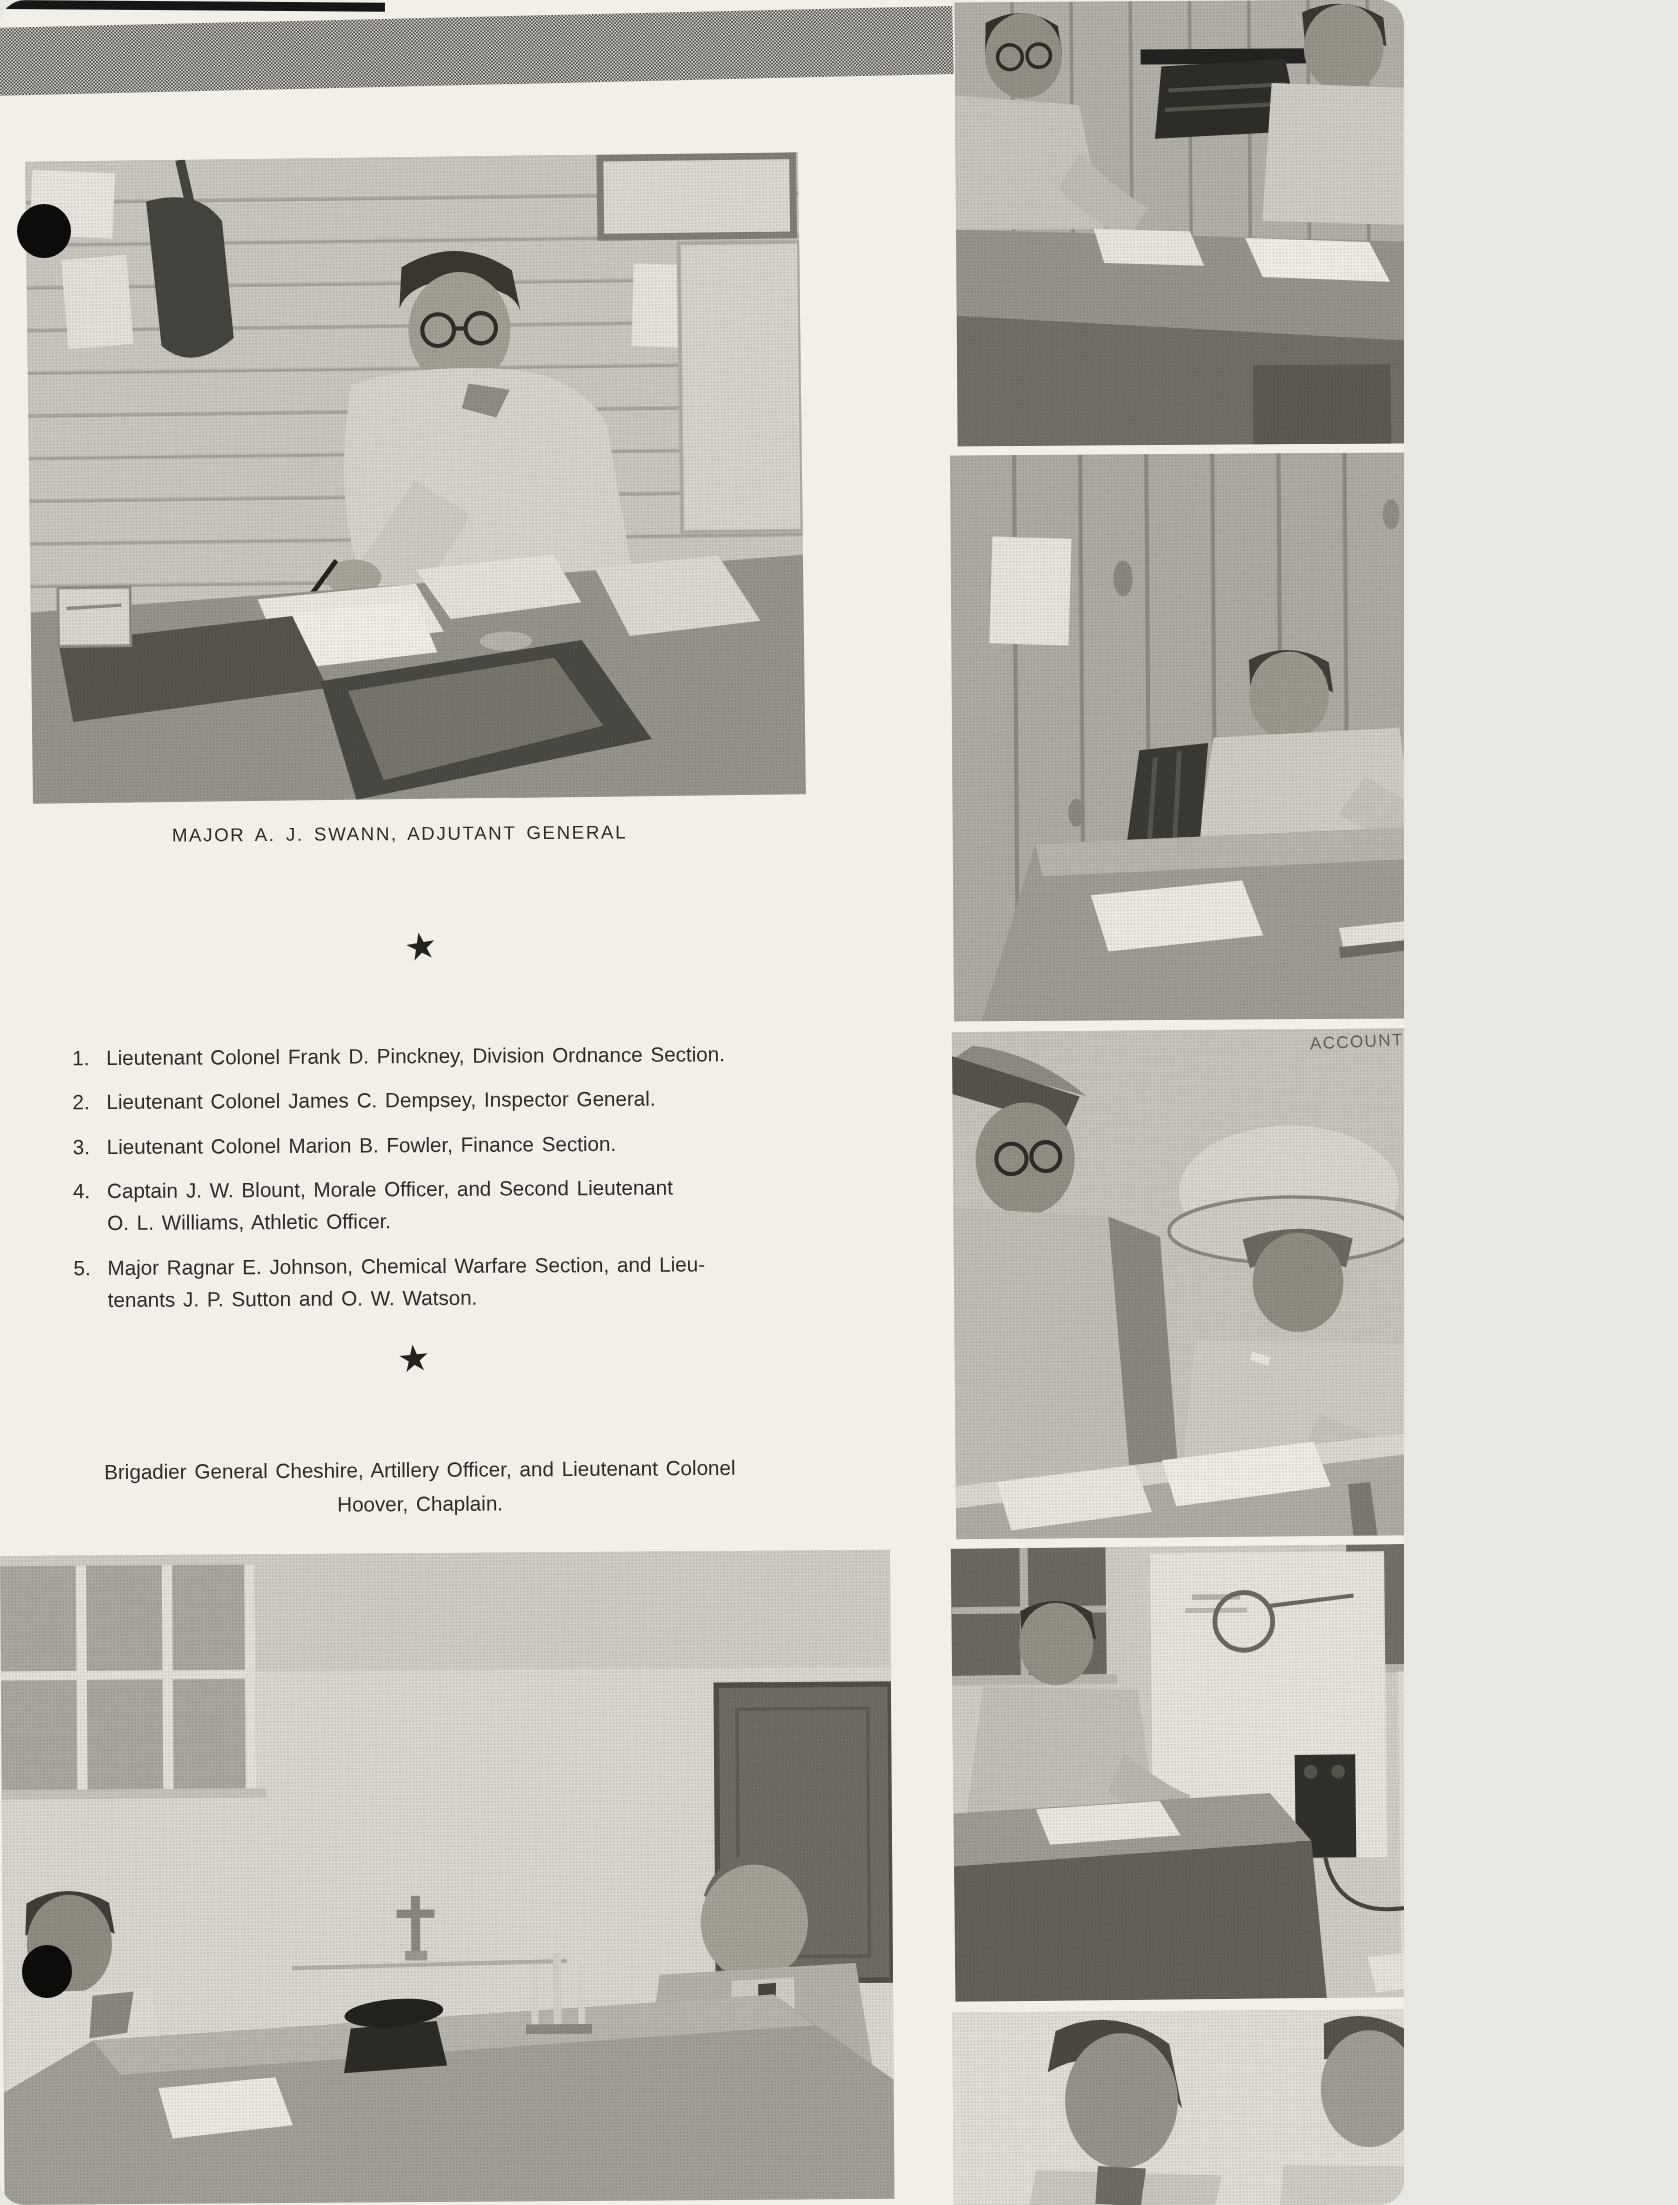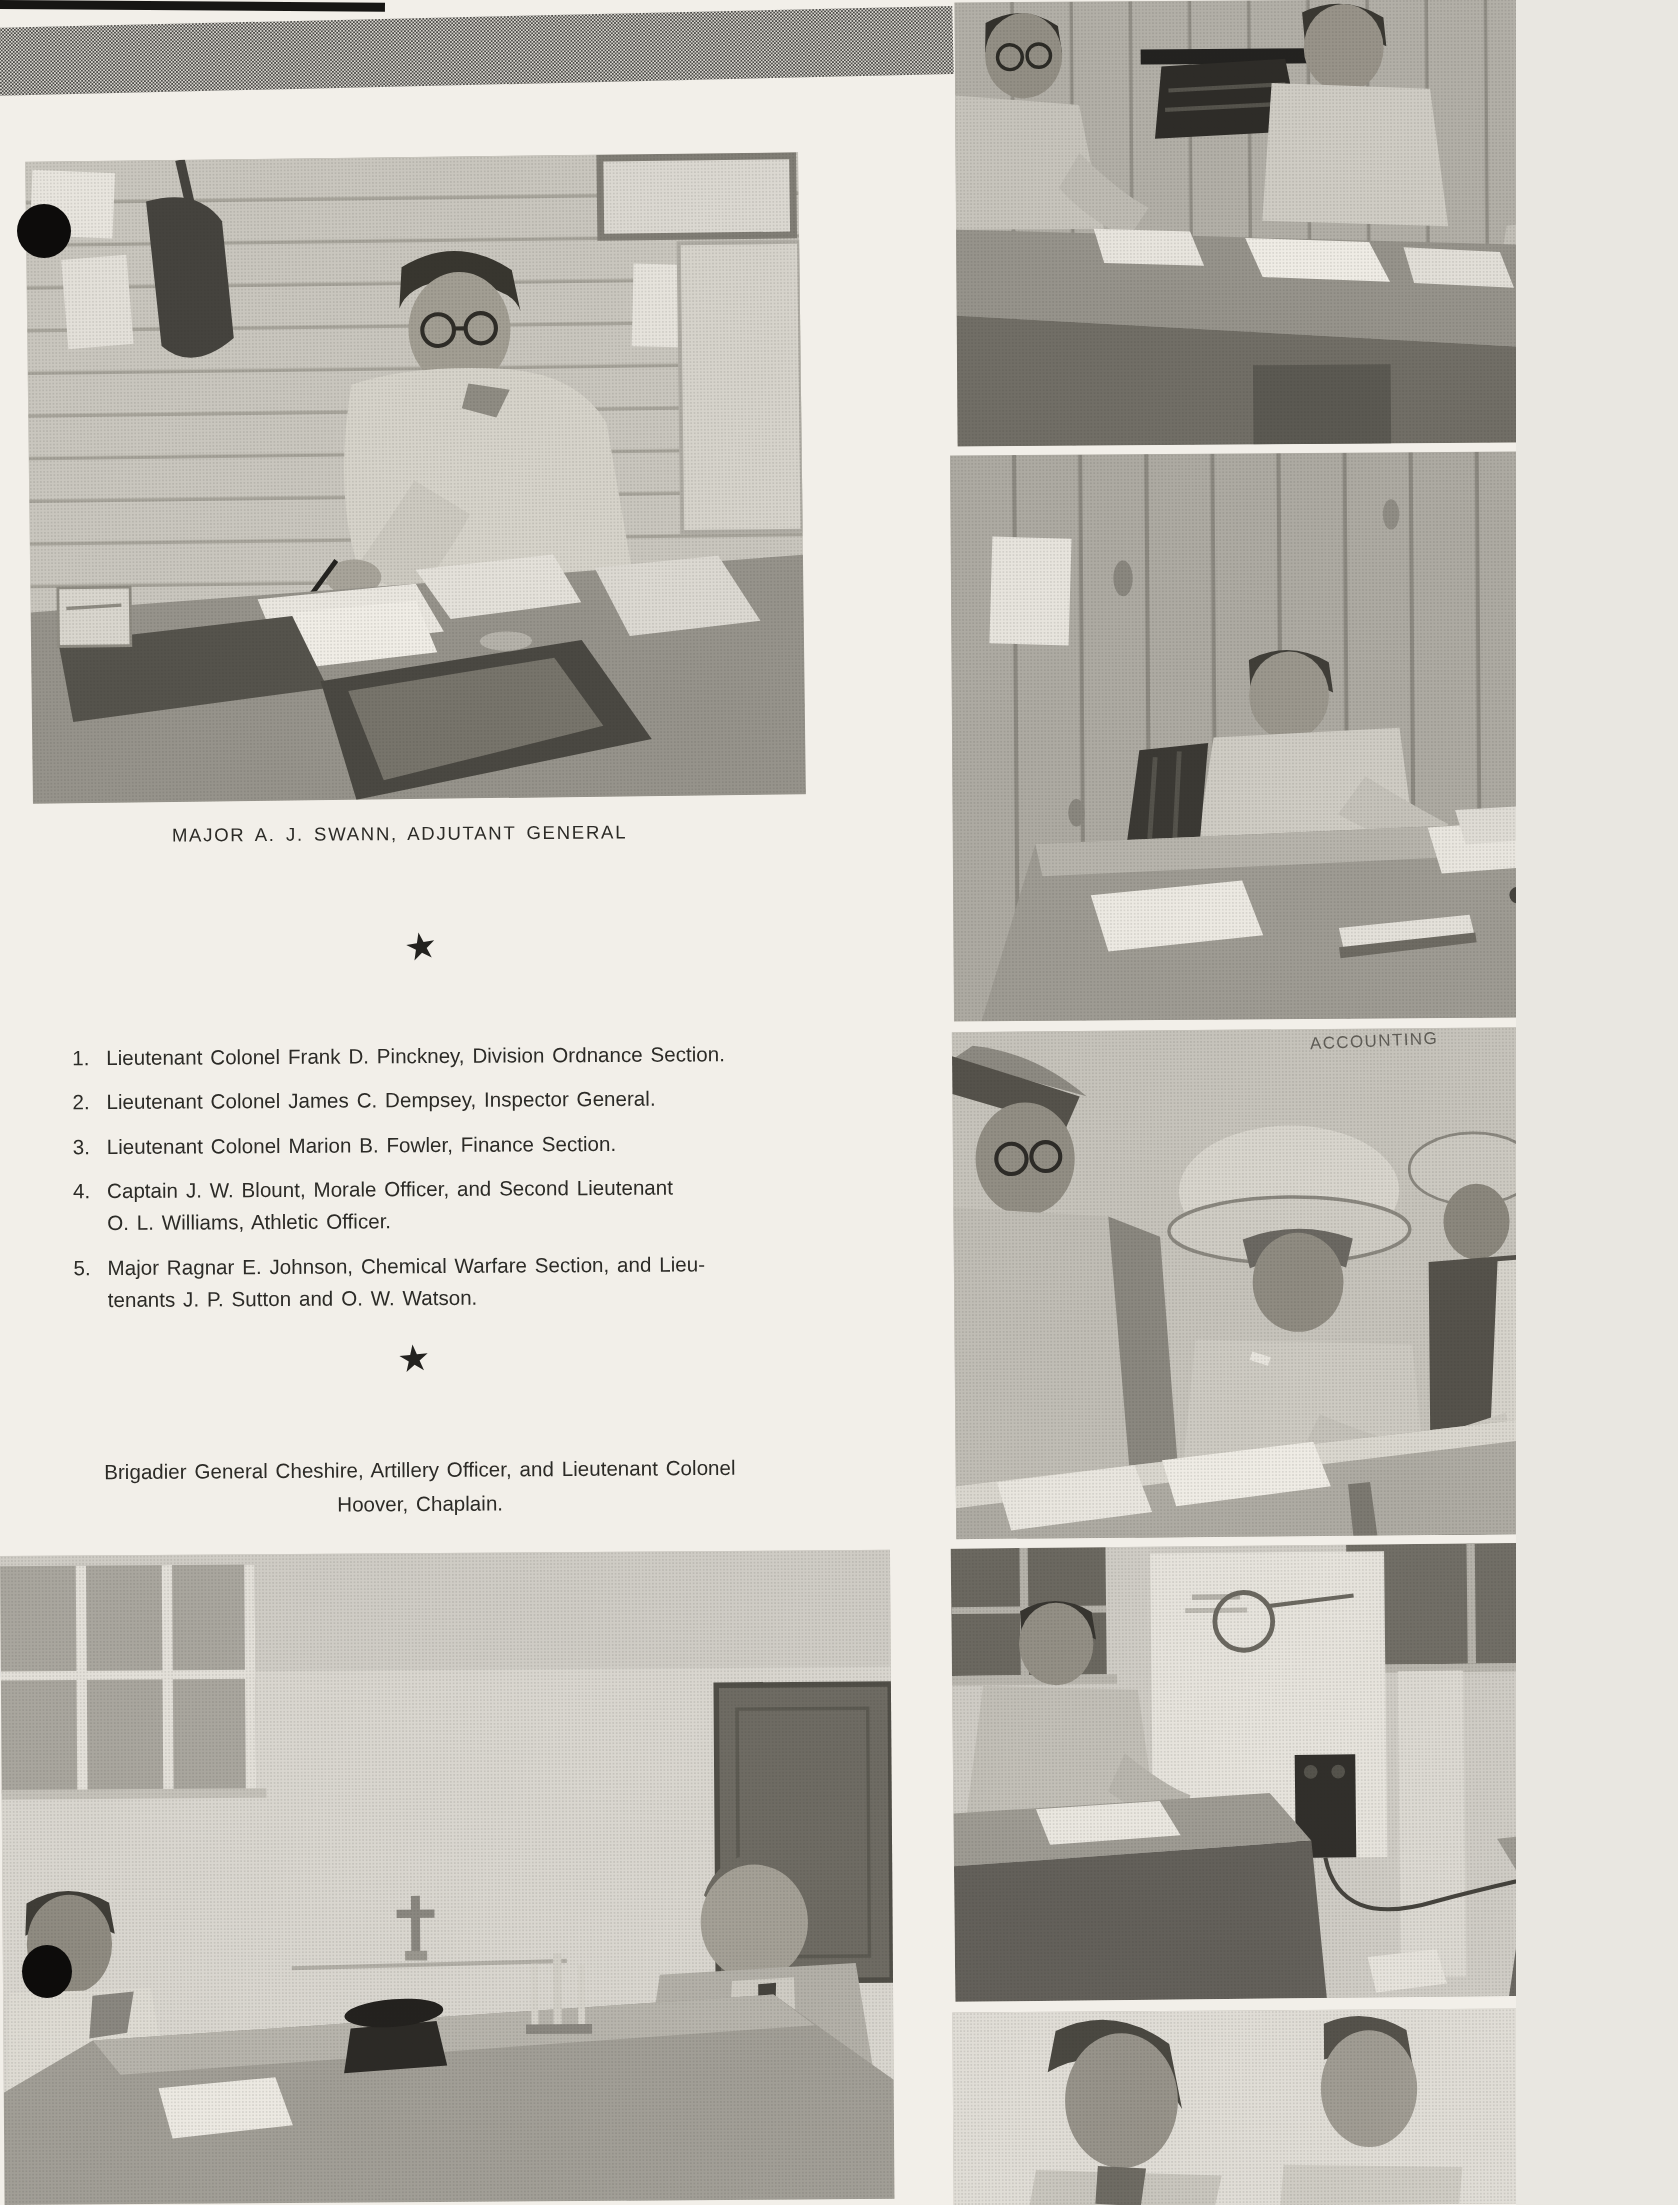--- a/index.html
+++ b/index.html
@@ -2,22 +2,22 @@
 <html style="font-size:11px"><head>
 <meta charset="utf-8">
 <style>
   html,body{margin:0;padding:0;}
   body{
     width:1678px;height:2205px;
     font-family:"Liberation Sans","DejaVu Sans",sans-serif;
     background:#e9e7e1;
   }
   .page{
-    position:relative;width:1516px;height:2205px;
-    background:#f2efe9;overflow:hidden;
+    position:relative;width:1404px;height:2205px;
+    background:#f2efe9;overflow:hidden;border-radius:25px;
   }
   
   .top-sliver{
     position:absolute;left:0;top:0;width:385px;height:9px;
     background:#171614;transform:rotate(.4deg);transform-origin:left top;
   }
   .gray-band{
     position:absolute;left:-15px;top:27.5px;width:969px;height:68px;
     background:repeating-conic-gradient(#4c4b48 0% 25%, #d7d4ce 0% 50%) 0 0/3.4px 3.4px;
     transform:rotate(-1.3deg);transform-origin:left bottom;

